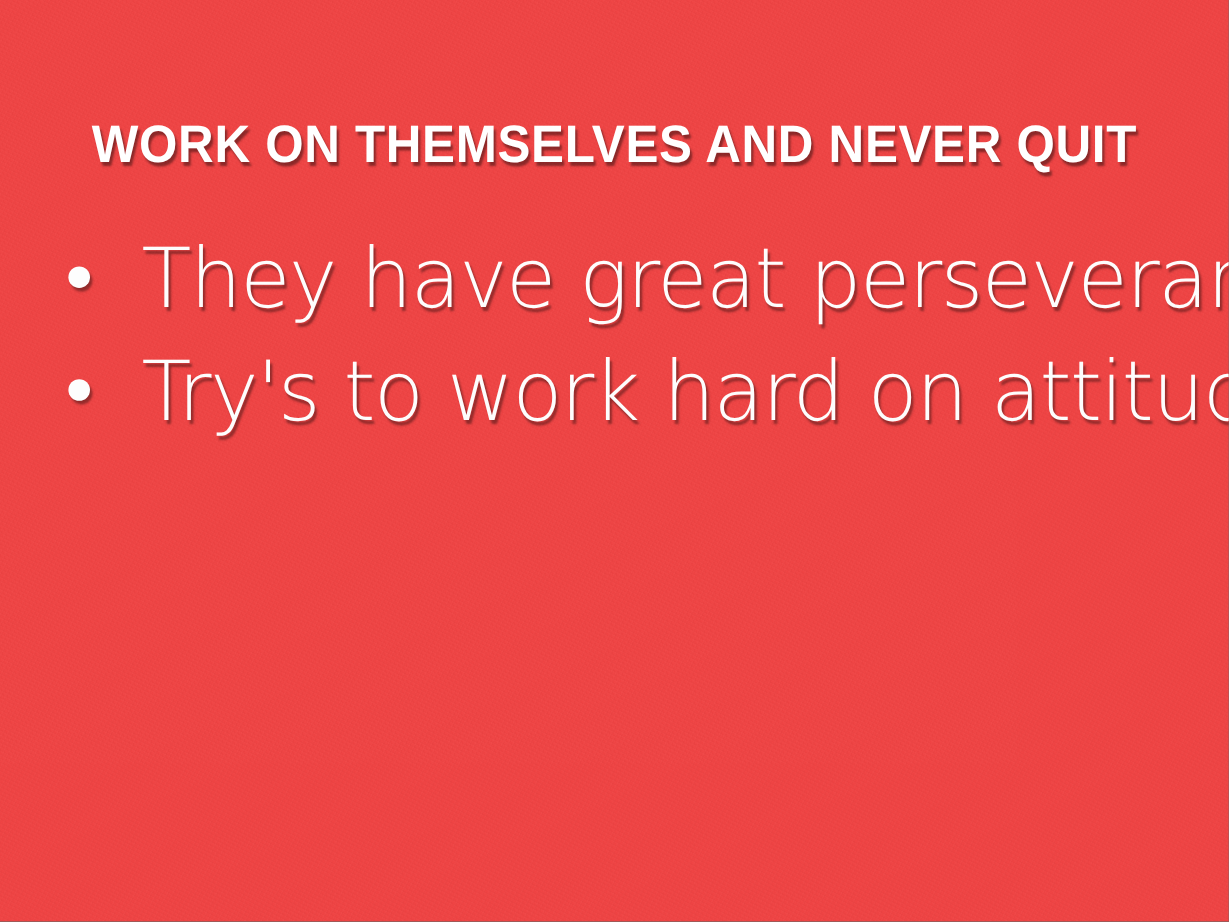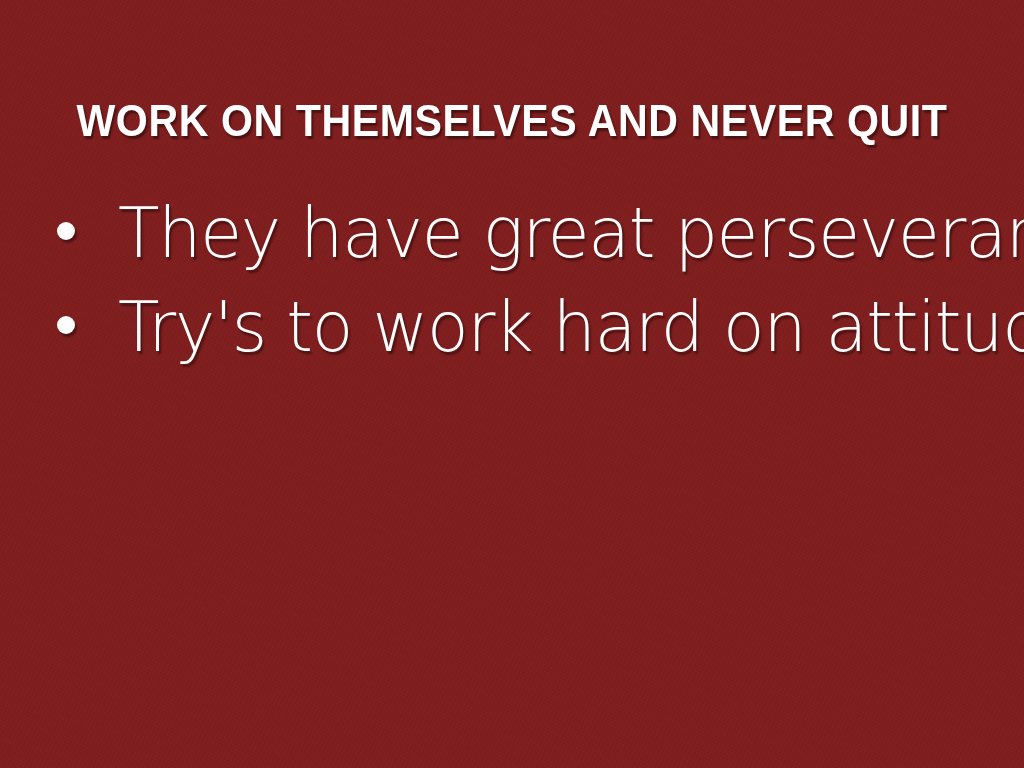--- a/index.html
+++ b/index.html
@@ -7,21 +7,21 @@
     margin: 0;
     padding: 0;
     background: #6a6a68;
   }
 
   #slide {
     position: relative;
     width: 1024px;
     height: 768px;
     overflow: hidden;
-    background-color: #7f1d1d;
+    background-color: #ef4444;
     font-family: "Liberation Sans", sans-serif;
     -webkit-font-smoothing: antialiased;
   }
 
   
   #slide-texture {
     position: absolute;
     inset: 0;
     pointer-events: none;
     opacity: 0.33;

